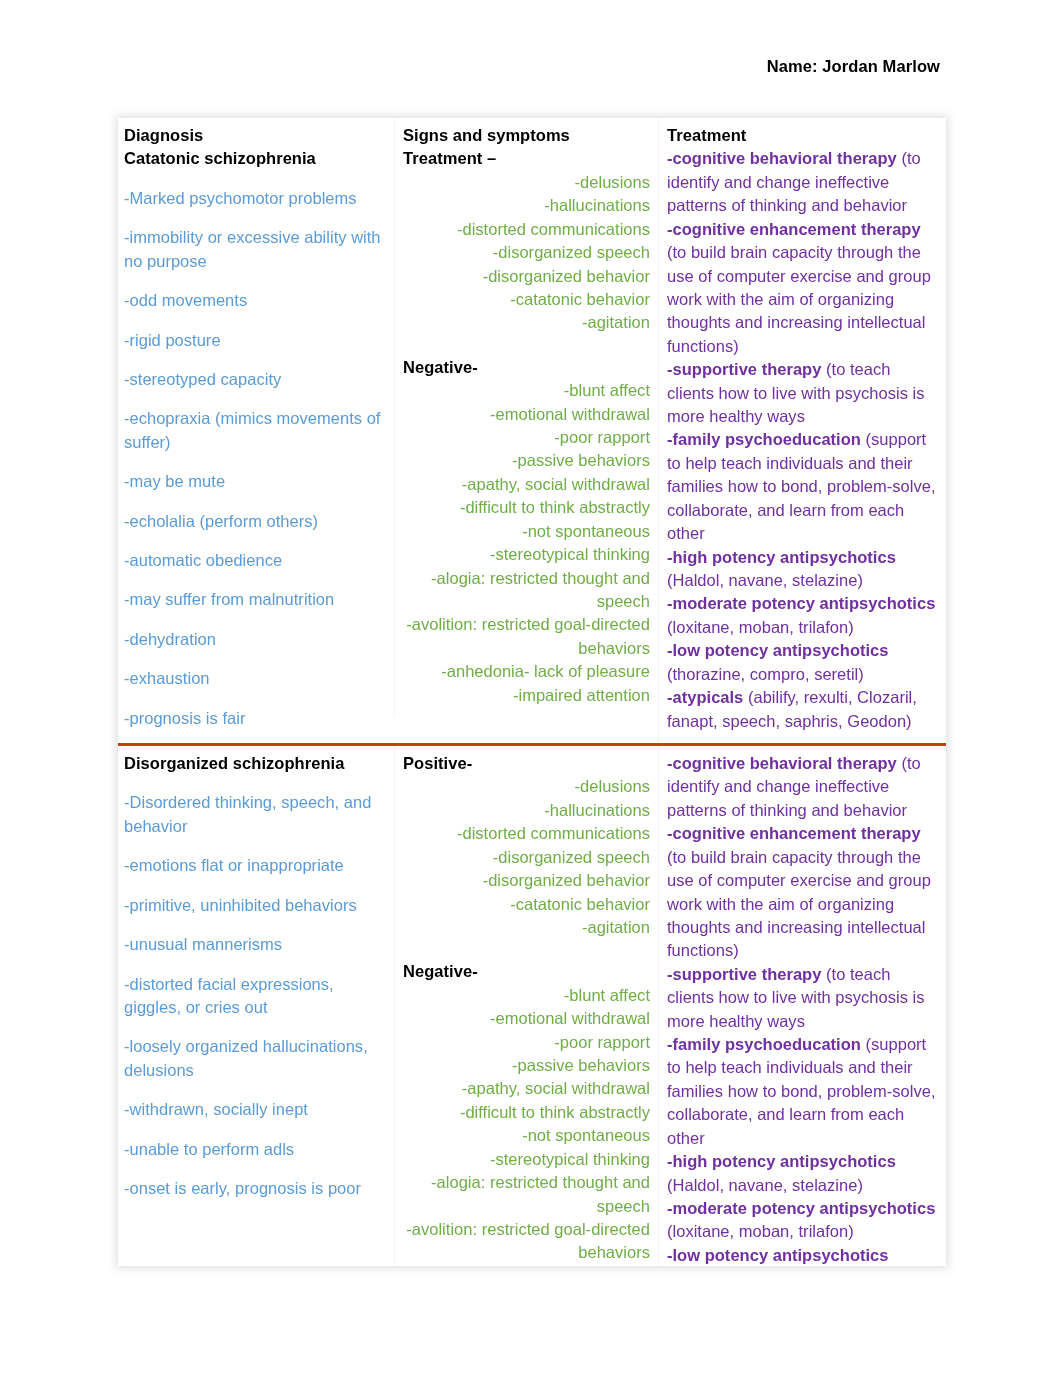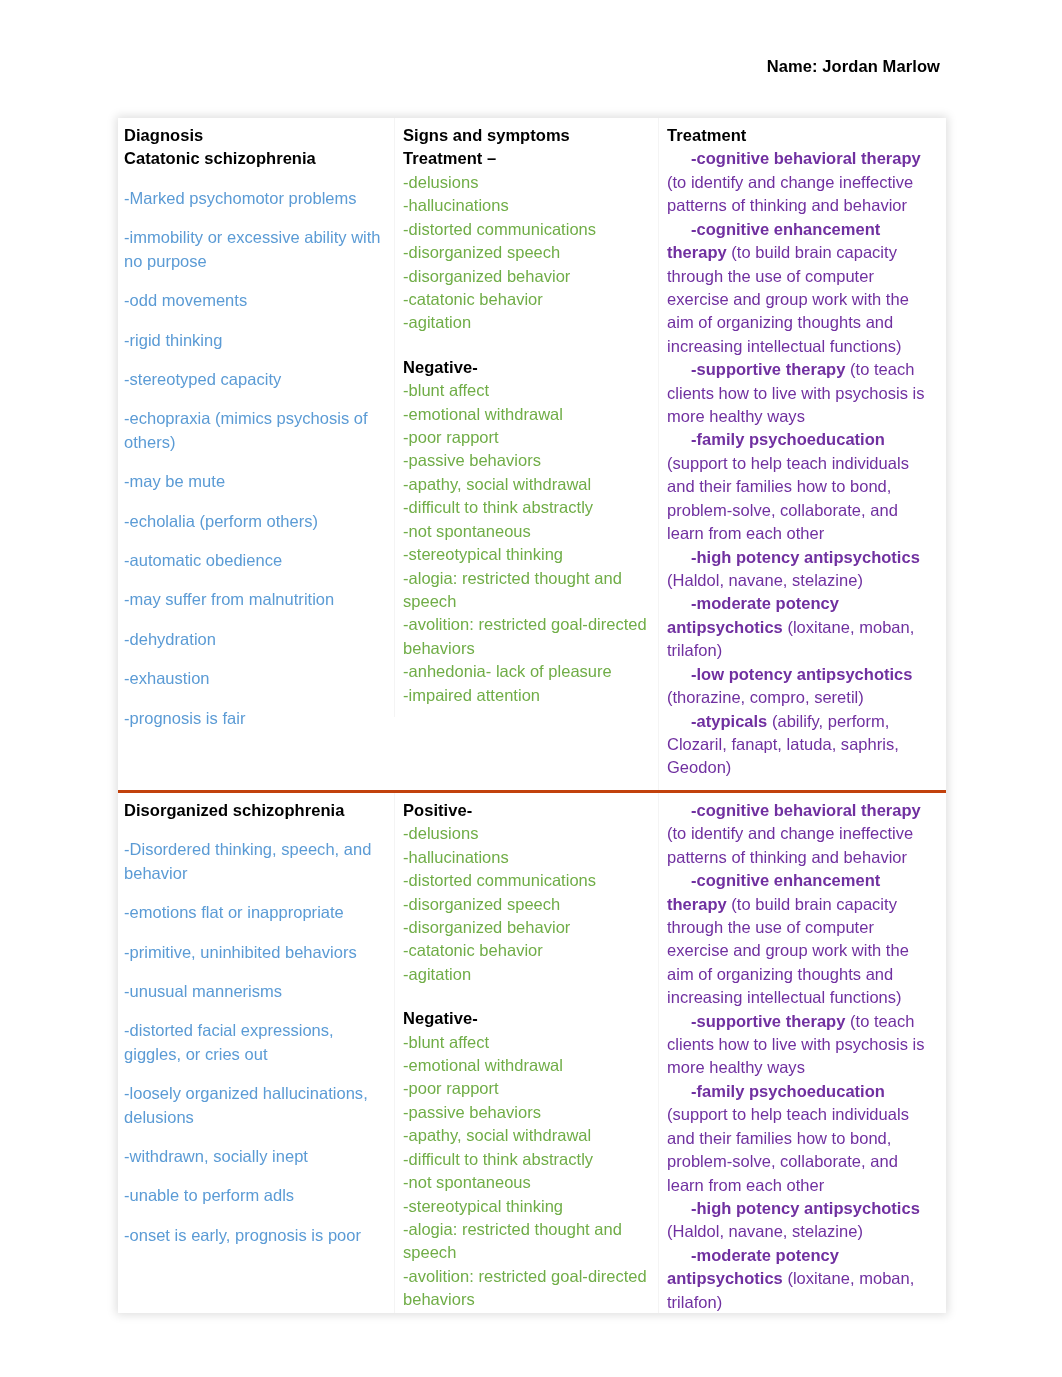--- a/index.html
+++ b/index.html
@@ -82,26 +82,25 @@
   }
 
   .item {
     font-size: 16.5px;
     line-height: 1.42;
     margin: 0;
     letter-spacing: 0.02px;
   }
 
   .c-blue  { color: #5b9bd5; margin-top: 16px; }
-  .c-green { color: #70ad47; }
+  .c-green { color: #70ad47; text-align: right; }
   .c-purple{ color: #7030a0; }
 
   .item b, .item .b {
     font-weight: bold;
-    margin-left: 24px;
   }
 
   .spacer {
     height: 21px;
     line-height: 21px;
     font-size: 16.5px;
   }
 
   
   .clip {
@@ -122,23 +121,23 @@
 
         <tr>
           <td class="col-1">
             <div class="cell-inner">
               <div class="hdr">Diagnosis</div>
               <div class="hdr">Catatonic schizophrenia</div>
               <div>
                 <div class="item c-blue">-Marked psychomotor problems</div>
                 <div class="item c-blue">-immobility or excessive ability with no purpose</div>
                 <div class="item c-blue">-odd movements</div>
-                <div class="item c-blue">-rigid thinking</div>
+                <div class="item c-blue">-rigid posture</div>
                 <div class="item c-blue">-stereotyped capacity</div>
-                <div class="item c-blue">-echopraxia (mimics psychosis of others)</div>
+                <div class="item c-blue">-echopraxia (mimics movements of suffer)</div>
                 <div class="item c-blue">-may be mute</div>
                 <div class="item c-blue">-echolalia (perform others)</div>
                 <div class="item c-blue">-automatic obedience</div>
                 <div class="item c-blue">-may suffer from malnutrition</div>
                 <div class="item c-blue">-dehydration</div>
                 <div class="item c-blue">-exhaustion</div>
                 <div class="item c-blue">-prognosis is fair</div>
               </div>
             </div>
           </td>
@@ -179,21 +178,21 @@
             <div class="cell-inner">
               <div class="hdr">Treatment</div>
               <div>
                 <p class="item c-purple"><span class="b">-cognitive behavioral therapy</span><span> (to identify and change ineffective patterns of thinking and behavior</span></p>
                 <p class="item c-purple"><span class="b">-cognitive enhancement therapy</span><span> (to build brain capacity through the use of computer exercise and group work with the aim of organizing thoughts and increasing intellectual functions)</span></p>
                 <p class="item c-purple"><span class="b">-supportive therapy</span><span> (to teach clients how to live with psychosis is more healthy ways</span></p>
                 <p class="item c-purple"><span class="b">-family psychoeducation</span><span> (support to help teach individuals and their families how to bond, problem-solve, collaborate, and learn from each other</span></p>
                 <p class="item c-purple"><span class="b">-high potency antipsychotics</span><span> (Haldol, navane, stelazine)</span></p>
                 <p class="item c-purple"><span class="b">-moderate potency antipsychotics</span><span> (loxitane, moban, trilafon)</span></p>
                 <p class="item c-purple"><span class="b">-low potency antipsychotics</span><span> (thorazine, compro, seretil)</span></p>
-                <p class="item c-purple"><span class="b">-atypicals</span><span> (abilify, perform, Clozaril, fanapt, latuda, saphris, Geodon)</span></p>
+                <p class="item c-purple"><span class="b">-atypicals</span><span> (abilify, rexulti, Clozaril, fanapt, speech, saphris, Geodon)</span></p>
               </div>
             </div>
           </td>
         </tr>
 
         <tr class="row-sep">
           <td class="col-1">
             <div class="cell-inner clip">
               <div class="hdr">Disorganized schizophrenia</div>
               <div>

